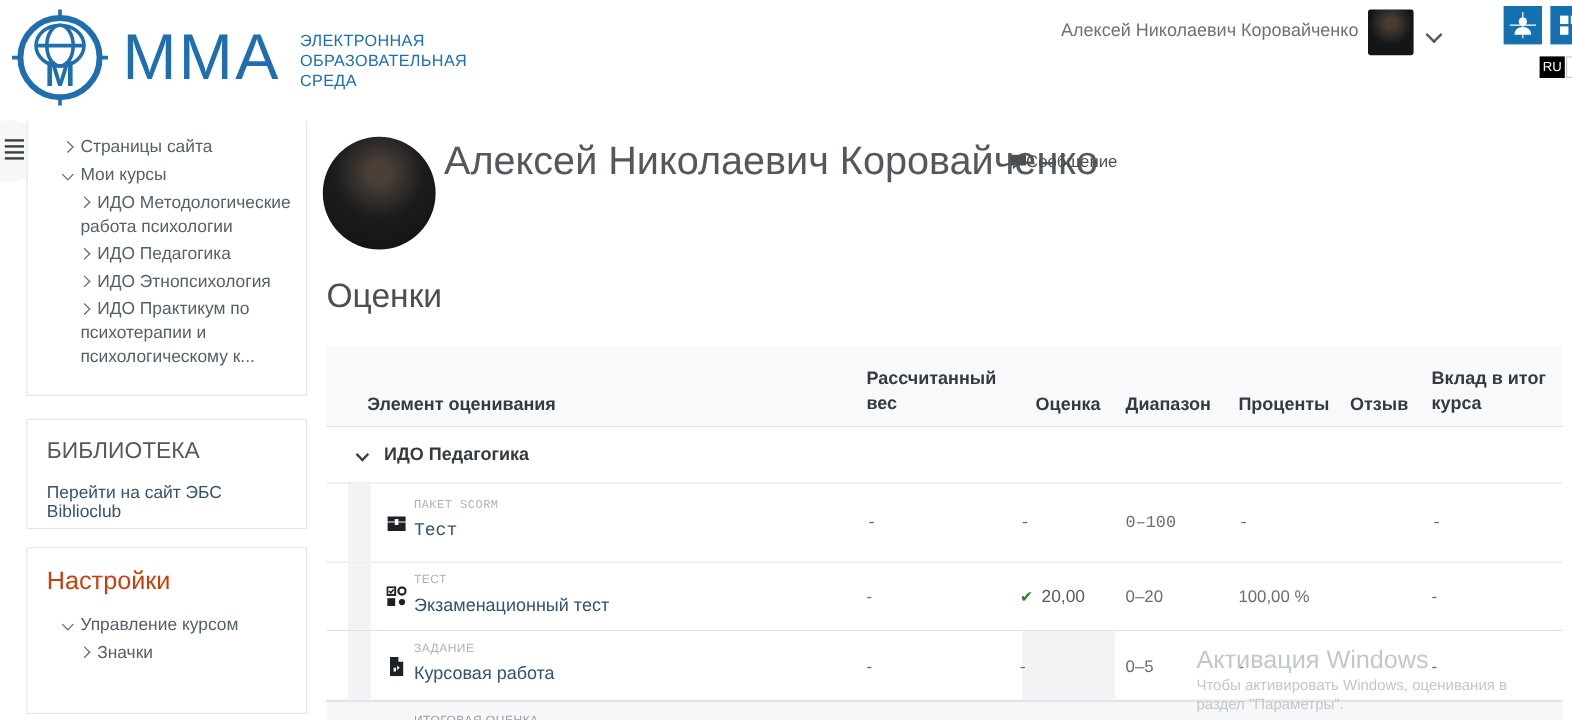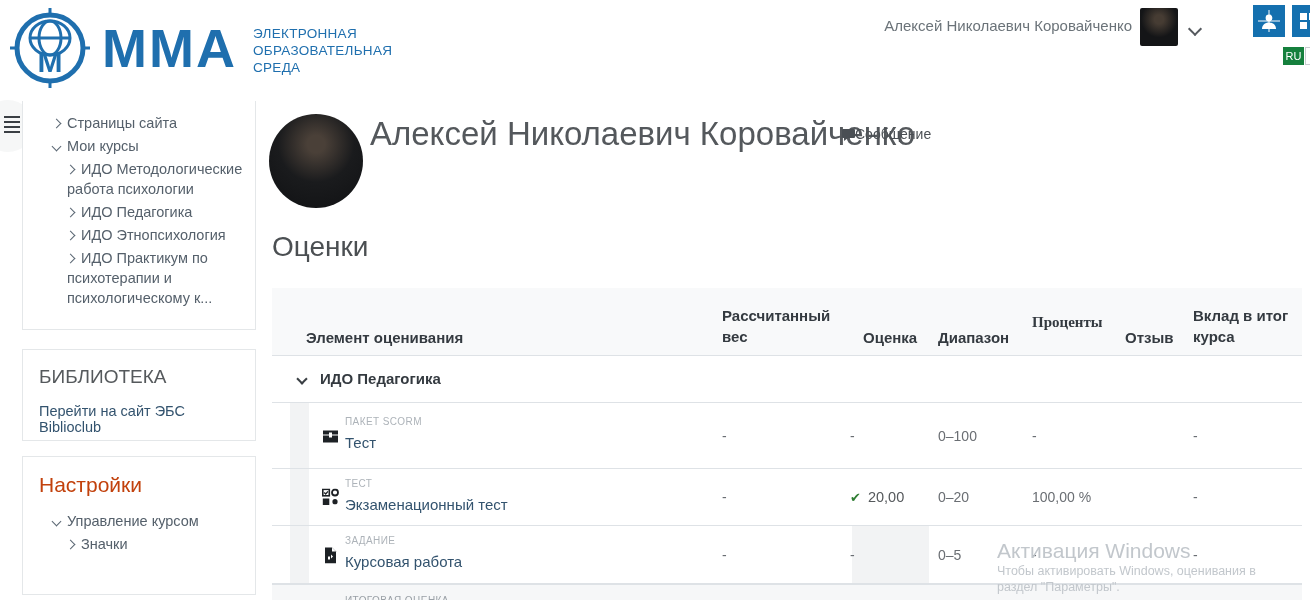--- a/index.html
+++ b/index.html
@@ -4,36 +4,36 @@
 <style>
   * { margin:0; padding:0; box-sizing:border-box; }
   html,body { width:1310px; height:601px; overflow:hidden; background:#fff;
               font-family:"Liberation Sans", sans-serif; }
   .screen { position:absolute; width:1310px; height:601px; background:#fff; overflow:hidden; }
 
   
   .topbar { position:absolute; left:0; top:0; width:1310px; height:100px; background:#fff; }
   .logo-wrap { position:absolute; left:8px; top:6px; display:flex; align-items:center; }
   .logo-globe { width:84px; height:84px; }
-  .logo-name { font-size:54px; font-weight:bold; color:#1f6fae; letter-spacing:2px; margin-left:10px; }
+  .logo-name { font-size:54px; font-weight:normal; color:#1f6fae; letter-spacing:2px; margin-left:10px; }
   .logo-tag { margin-left:16px; margin-top:4px; }
   .logo-tag div { font-size:13.5px; font-weight:normal; color:#1f6fae; line-height:17px; letter-spacing:.3px; }
 
   .user-name { position:absolute; right:178px; top:17px; font-size:15px; color:#6b7379; }
   .avatar-sm { position:absolute; left:1140px; top:8px; width:38px; height:38px; border-radius:2px;
                background:radial-gradient(circle at 50% 30%, #463c33 0 14%, #141517 55%); }
   .chev { display:inline-block; width:7px; height:7px; border-right:1.8px solid #5a6673;
           border-bottom:1.8px solid #5a6673; transform:rotate(-45deg); }
   .chev.down { transform:rotate(45deg); }
   .user-caret { position:absolute; left:1190px; top:24px; width:10px; height:10px;
                 border-width:2.4px; border-color:#55595e; }
   .tile { position:absolute; top:5px; width:32px; height:32px; background:#1470af; display:flex;
           align-items:center; justify-content:center; }
   .tile-1 { left:1253px; } .tile-2 { left:1292px; }
-  .lang-badge { position:absolute; left:1283px; top:47px; width:21px; height:18px; background:#15803d;
+  .lang-badge { position:absolute; left:1283px; top:47px; width:21px; height:18px; background:#000000;
                 color:#fff; font-size:11px; display:flex; align-items:center; justify-content:center; }
   .lang-badge-2 { position:absolute; left:1305px; top:47px; width:22px; height:18px;
                   background:#fff; border:1px solid #c9cdd1; }
 
   
   .menu-circle { position:absolute; left:-18px; top:100px; width:52px; height:52px; border-radius:50%;
                  background:#f6f7f7; }
   .menu-icon { position:absolute; left:4px; top:116px; width:16px; }
   .menu-icon i { display:block; height:2.4px; background:#3a3f44; margin-bottom:2.6px; }
   .sidebox { position:absolute; left:22px; width:234px; background:#fff; border:1px solid #e4e7e9; }
@@ -58,31 +58,31 @@
   .page-title { position:absolute; left:272px; top:231px; font-size:28px; color:#4b4f52; font-weight:400; }
 
   
   .gtable { position:absolute; left:272px; top:288px; width:1030px; height:313px; font-size:15px; }
   .g-head { position:relative; height:68px; background:#f8f9fa; border-bottom:1px solid #dee2e6; }
   .g-head span { position:absolute; font-weight:bold; color:#343a40; line-height:21px; }
   .h1 { left:18px;  top:39px;margin-left:16px; }
   .h2 { left:450px; top:17px; width:112px; }
   .h3 { left:591px; top:39px; }
   .h4 { left:666px; top:39px; }
-  .h5 { left:760px; top:24px;font-family:Liberation Serif, serif; }
+  .h5 { left:760px; top:39px; }
   .h6 { left:853px; top:39px; }
   .h7 { left:921px; top:17px; width:106px; }
 
   .g-cat { position:relative; height:47px; border-bottom:1px solid #dee2e6; background:#fff; }
   .g-cat .chev { position:absolute; left:26px; top:19px; border-color:#3a3f44; border-width:2px;
                  width:8px; height:8px; }
   .g-cat b { position:absolute; left:48px; top:14px; color:#343a40; font-size:15px; }
 
   .g-row { position:relative; border-bottom:1px solid #dee2e6; background:#fff; }
-  .r1 { height:66px; } .r2 { height:57px; } .r3 { height:58px; }
+  .r1 { height:66px;font-family:Liberation Mono, monospace; } .r2 { height:57px; } .r3 { height:58px; }
   .indent { position:absolute; left:18px; top:0; width:19px; height:100%; background:#f2f3f4; }
   .gray-cell { position:absolute; left:580px; top:0; width:77px; height:100%; background:#f2f3f4; }
   .mod-icon { position:absolute; left:50px; top:50%; transform:translateY(-50%); width:17px; height:17px; }
   .kind { position:absolute; left:73px; top:9px; font-size:10px; letter-spacing:.4px; color:#adb3b9; }
   .r1 .kind { top:13px; }
   .iname { position:absolute; left:73px; top:27px; font-size:15px; color:#33536e; cursor:pointer; }
   .r1 .iname { top:31px; }
   .val { position:absolute; top:50%; transform:translateY(-50%); color:#6a6e73; font-size:14px; }
   .v-weight { left:450px; } .v-grade { left:578px; } .v-range { left:666px; }
   .v-pct { left:760px; } .v-contrib { left:921px; }

